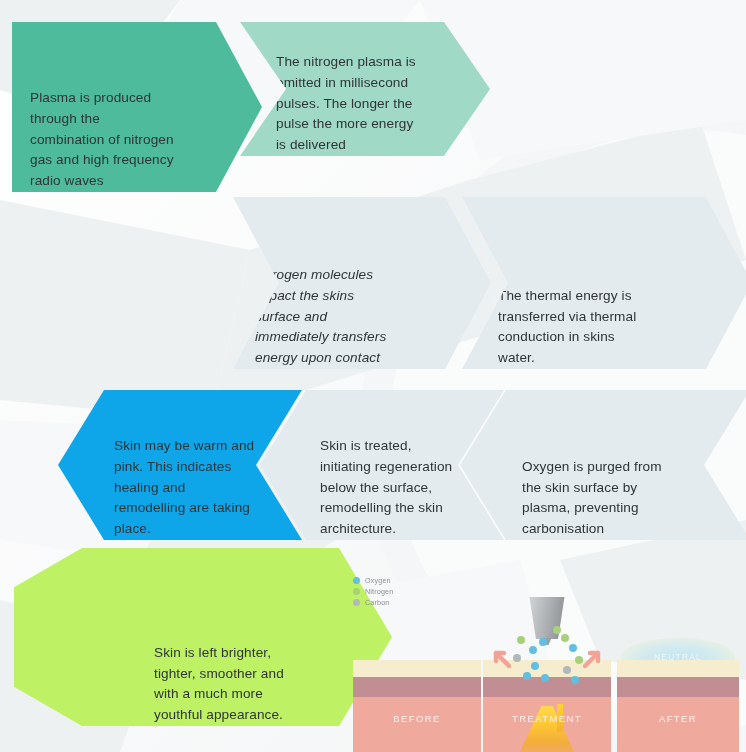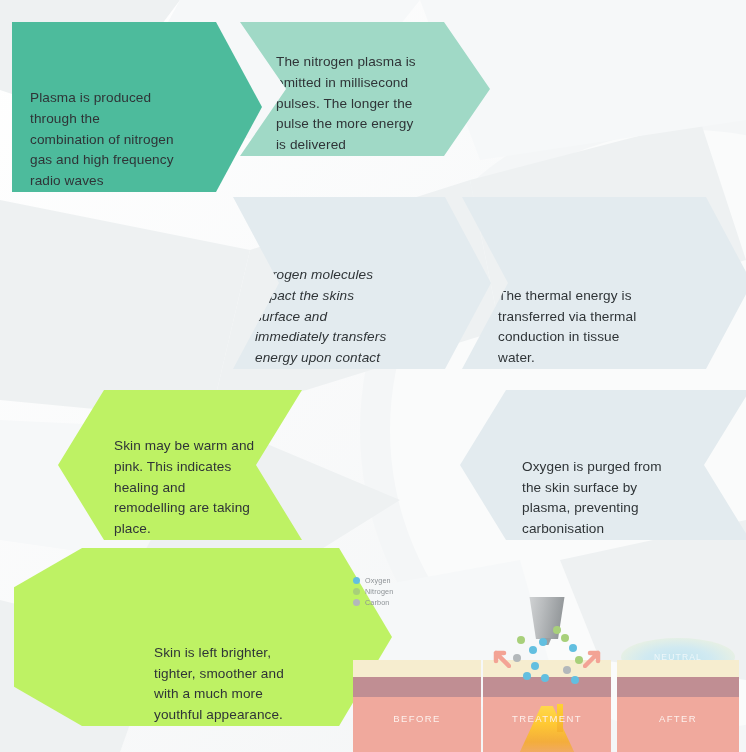--- a/index.html
+++ b/index.html
@@ -142,33 +142,40 @@
     <div class="txt">Nitrogen molecules
 impact the skins
 surface and
 immediately transfers
 energy upon contact</div>
   </div>
 
   <div class="chev chev-r" style="left:462px;top:197px;width:290px;height:172px;background:#e3ebef;padding-left:36px;">
     <div class="txt">The thermal energy is
 transferred via thermal
-conduction in tissue
+conduction in skins
 water.</div>
   </div>
 
   <div class="chev chev-l" style="left:460px;top:390px;width:290px;height:150px;background:#e3ebef;padding-left:62px;">
     <div class="txt">Oxygen is purged from
 the skin surface by
 plasma, preventing
 carbonisation</div>
   </div>
 
-
-  <div class="chev chev-l" style="left:58px;top:390px;width:244px;height:150px;background:#bef264;padding-left:56px;">
+  <div class="chev chev-l" style="left:260px;top:390px;width:244px;height:150px;background:#e3ebef;padding-left:60px;">
+    <div class="txt">Skin is treated,
+initiating regeneration
+below the surface,
+remodelling the skin
+architecture.</div>
+  </div>
+
+  <div class="chev chev-l" style="left:58px;top:390px;width:244px;height:150px;background:#0ea5e9;padding-left:56px;">
     <div class="txt">Skin may be warm and
 pink. This indicates
 healing and
 remodelling are taking
 place.</div>
   </div>
 
   <div class="chev" style="left:14px;top:548px;width:378px;height:178px;background:#bef264;padding-left:140px;
               clip-path:polygon(18% 0, 86% 0, 100% 50%, 86% 100%, 18% 100%, 0 78%, 0 22%);">
     <div class="txt">Skin is left brighter,

